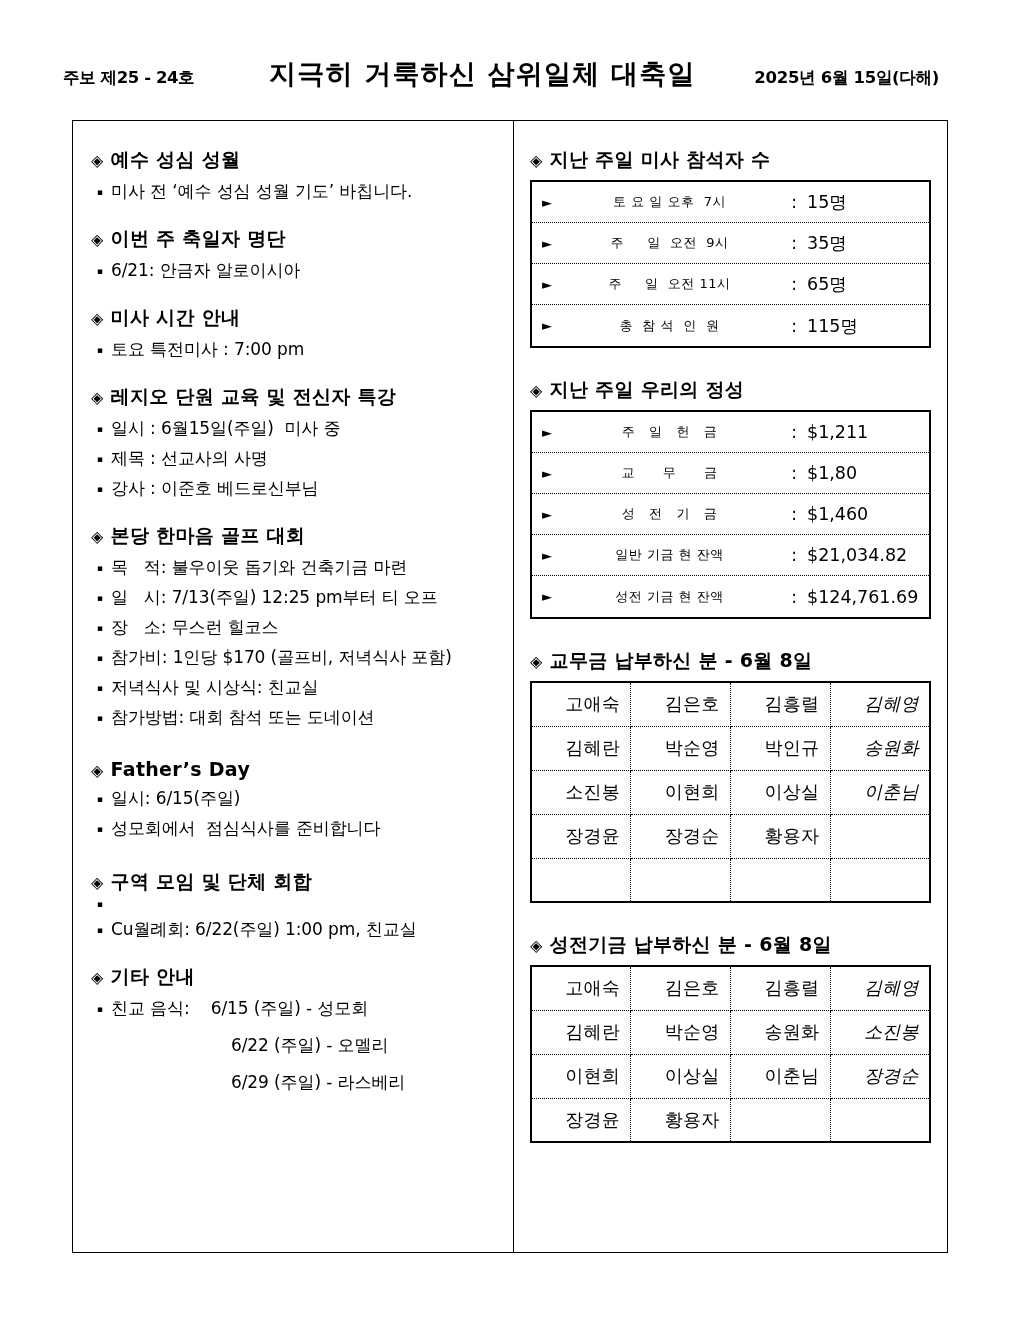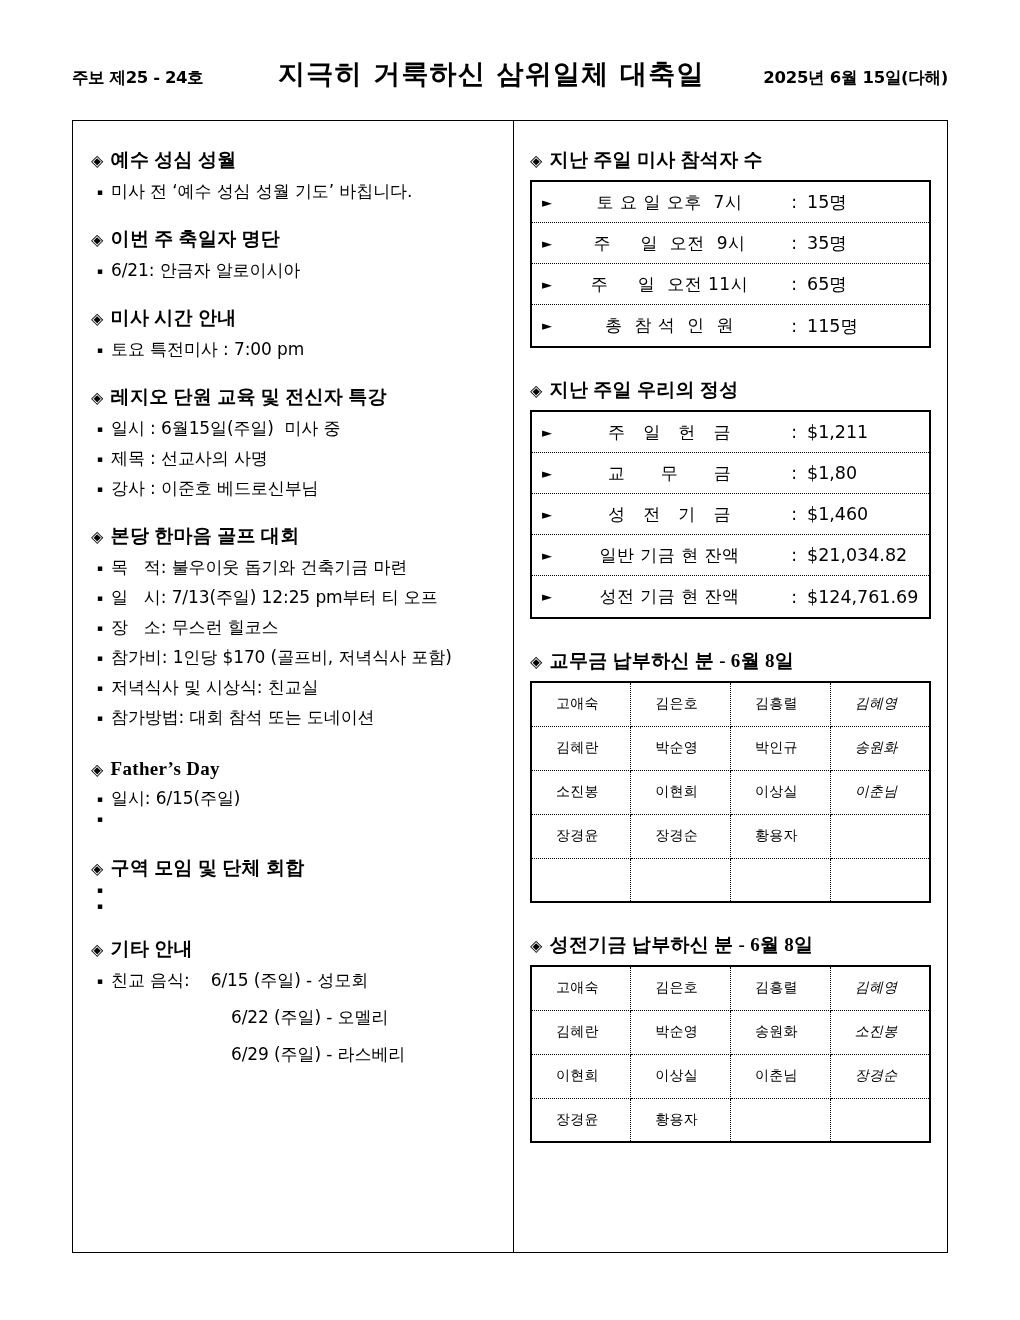--- a/index.html
+++ b/index.html
@@ -12,21 +12,21 @@
     height: 1320px;
     font-family: "DejaVu Sans", "Liberation Sans", sans-serif;
     color: #000000;
     position: relative;
     overflow: hidden;
   }
 
   
   .masthead {
     position: absolute;
-    left: 72px;
+    left: 63px;
     top: 56px;
     width: 876px;
     height: 46px;
     display: flex;
     align-items: baseline;
     justify-content: space-between;
   }
   .mast-left {
     font-size: 16.5px;
     font-weight: bold;
@@ -86,21 +86,21 @@
     align-items: baseline;
     margin-bottom: 7px;
     white-space: nowrap;
   }
   .dia {
     font-size: 16px;
     margin-right: 7px;
     line-height: 1;
     flex: 0 0 auto;
   }
-  .sec-head-text { display: inline-block; font-family: Liberation Serif, serif; }
+  .sec-head-text { display: inline-block; }
 
   
   .bline {
     display: flex;
     align-items: baseline;
     font-size: 17px;
     letter-spacing: -0.1px;
     margin: 0 0 7px 6px;
     white-space: pre;
   }
@@ -140,21 +140,21 @@
     box-sizing: border-box;
   }
   .stat-row:last-child { border-bottom: none; }
   .tri {
     font-size: 13px;
     line-height: 1;
     margin-right: 6px;
     flex: 0 0 auto;
   }
   .stat-label {
-    font-size: 17px;
+    font-size: 13px;
     flex: 1 1 auto;
     text-align: center;
     letter-spacing: 0.5px;
     white-space: pre;
   }
   .stat-colon {
     font-size: 17px;
     width: 26px;
     text-align: center;
     flex: 0 0 auto;
@@ -171,22 +171,22 @@
   .name-grid {
     border: 2px solid #000;
     box-sizing: border-box;
     width: 100%;
     border-collapse: collapse;
     margin-top: 2px;
   }
   .name-grid td {
     border: 1.4px dotted #000;
     height: 44px;
-    text-align: left;
-    font-size: 14px;
+    text-align: center;
+    font-size: 18px;
     width: 25%;
     box-sizing: border-box;
     letter-spacing: 0.2px;
     padding-left: 24px;
   }
   .name-grid tr:last-child td { border-bottom: none; }
   .name-grid td:first-child { border-left: none; }
   .name-grid td:last-child { border-right: none; font-style: italic; }
   .name-grid tr:first-child td { border-top: none; }
 </style>
@@ -295,34 +295,36 @@
       <div class="sec-head">
         <span class="dia">◈</span>
         <span class="sec-head-text">Father’s Day</span>
       </div>
       <div class="bline">
         <span class="sq">▪</span>
         <span class="bline-text">일시: 6/15(주일)</span>
       </div>
       <div class="bline">
         <span class="sq">▪</span>
+        <span class="bline-text">성모회에서  점심식사를 준비합니다</span>
       </div>
     </div>
     <div class="gap-md"></div>
 
     <div class="sec">
       <div class="sec-head">
         <span class="dia">◈</span>
         <span class="sec-head-text">구역 모임 및 단체 회합</span>
       </div>
       <div class="bline">
         <span class="sq">▪</span>
       </div>
       <div class="bline">
         <span class="sq">▪</span>
+        <span class="bline-text">Cu월례회: 6/22(주일) 1:00 pm, 친교실</span>
       </div>
     </div>
     <div class="gap-sm"></div>
 
     <div class="sec">
       <div class="sec-head">
         <span class="dia">◈</span>
         <span class="sec-head-text">기타 안내</span>
       </div>
       <div class="bline">

